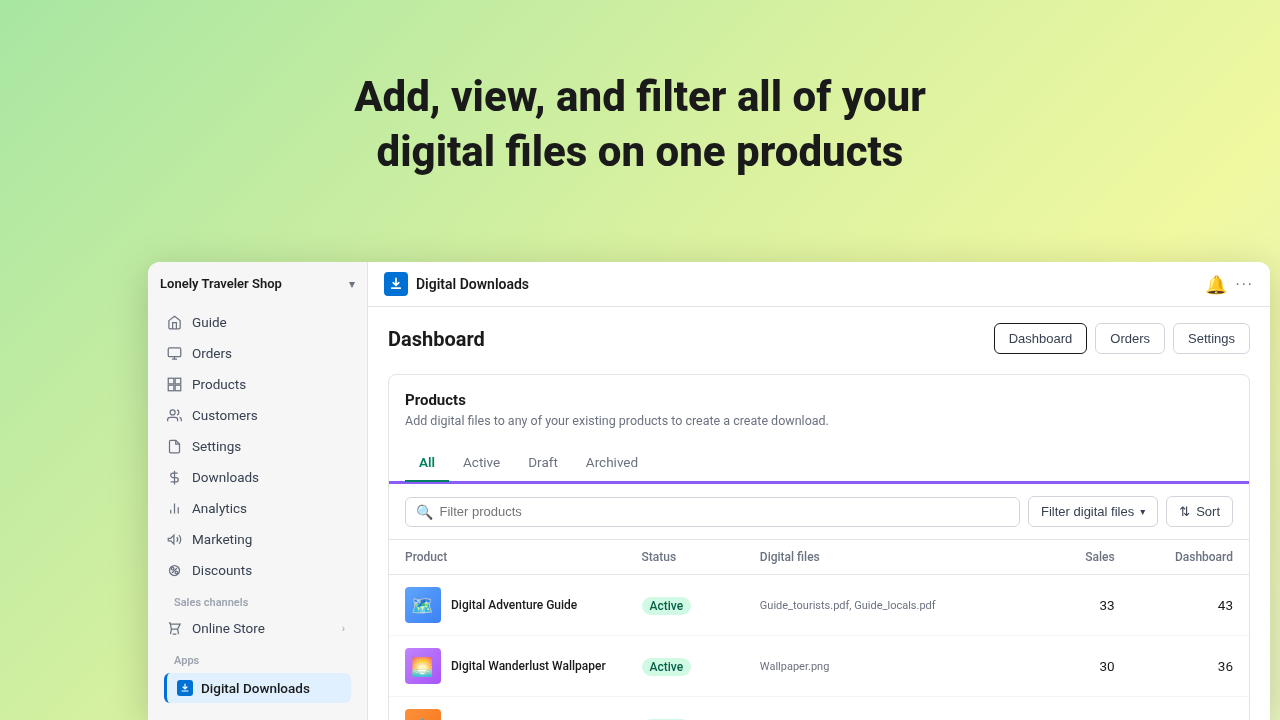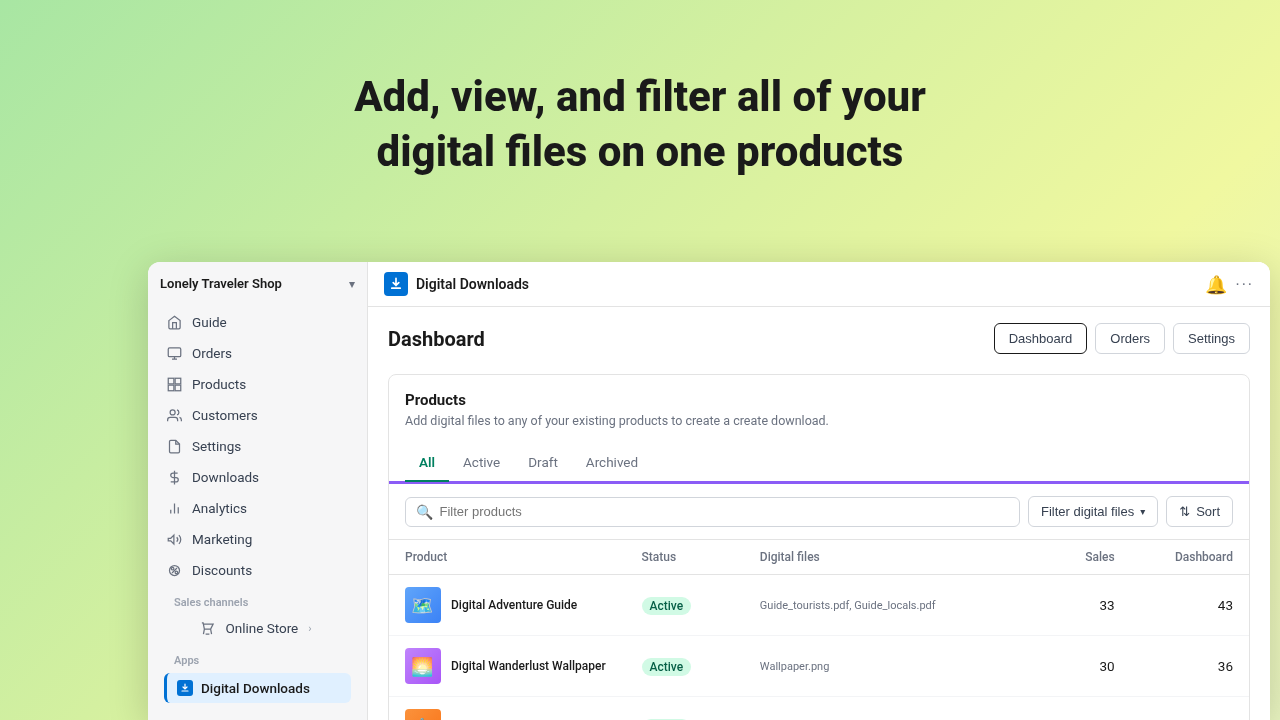--- a/index.html
+++ b/index.html
@@ -518,21 +518,21 @@
               <circle cx="9" cy="9" r="2"></circle>
               <circle cx="15" cy="15" r="2"></circle>
               <path d="M20 12a8 8 0 11-16 0 8 8 0 0116 0z"></path>
               <line x1="8" y1="16" x2="16" y2="8"></line>
             </svg>
         </span>
         <span>Discounts</span>
       </div>
 
       <div class="sidebar-section-title">Sales channels</div>
-      <div class="nav-item" style="justify-content: center;">
+      <div class="nav-item" style="justify-content: space-between;">
         <div style="display:flex;align-items:center;gap:10px;">
           <span class="nav-icon">
             <svg width="15" height="15" viewBox="0 0 24 24" fill="none" stroke="currentColor" stroke-width="2">
                 <path d="M3 3h2l.4 2M7 13h10l4-8H5.4M7 13L5.4 5M7 13l-1.5 8M17 13l1.5 8M9 21h6"></path>
               </svg>
           </span>
           <span>Online Store</span>
         </div>
         <span class="chevron-right">›</span>
       </div>

